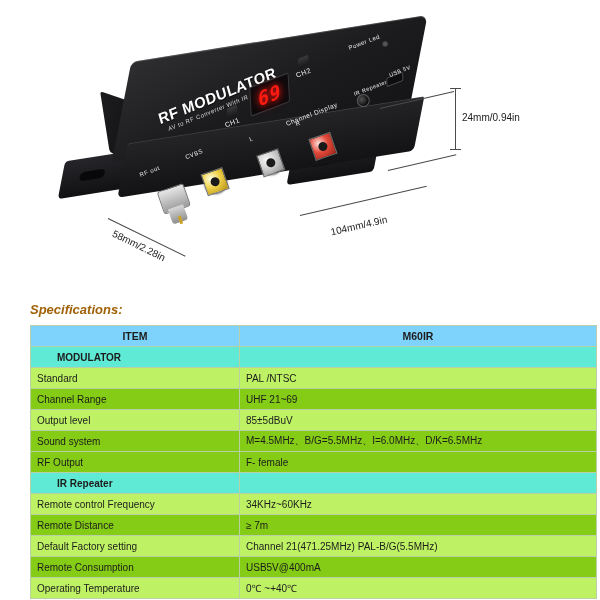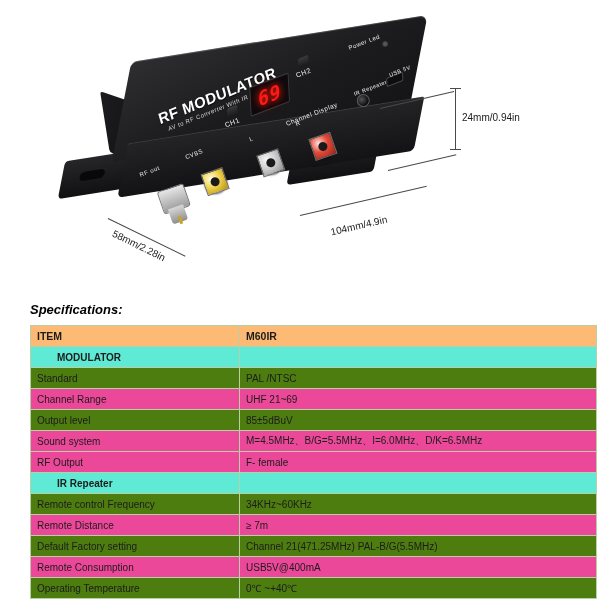--- a/index.html
+++ b/index.html
@@ -379,21 +379,21 @@
     transform-origin: left center;
   }
 
   
   .spec-heading {
     position: absolute;
     left: 30px;
     top: 302px;
     font-size: 13px;
     font-style: italic;
-    color: #000000;
+    color: #a16207;
     font-weight: bold;
   }
 
   table.spec {
     position: absolute;
     left: 30px;
     top: 325px;
     width: 540px;
     border-collapse: collapse;
     font-size: 10px;
@@ -403,36 +403,37 @@
   table.spec td {
     border: 1px solid #b9cfa6;
     padding: 3px 6px;
     height: 14px;
     vertical-align: middle;
   }
   td.col-a { width: 196px; }
   td.col-b { width: 344px; }
 
   tr.row-head td {
-    background: #fdba74;
+    background: #7dd3fc;
+    text-align: center;
     font-weight: bold;
     font-size: 10.5px;
   }
   tr.row-section td {
     background: #5eead4;
     font-weight: bold;
   }
   tr.row-section td.col-a {
     padding-left: 26px;
   }
   tr.row-green td {
-    background: #4d7c0f;
+    background: #bef264;
   }
   tr.row-pale td {
-    background: #ec4899;
+    background: #84cc16;
   }
 </style>
 </head>
 <body>
 
 <div class="photo-area">
 
   <div class="device-wrap">
 
     <div class="bracket left">

